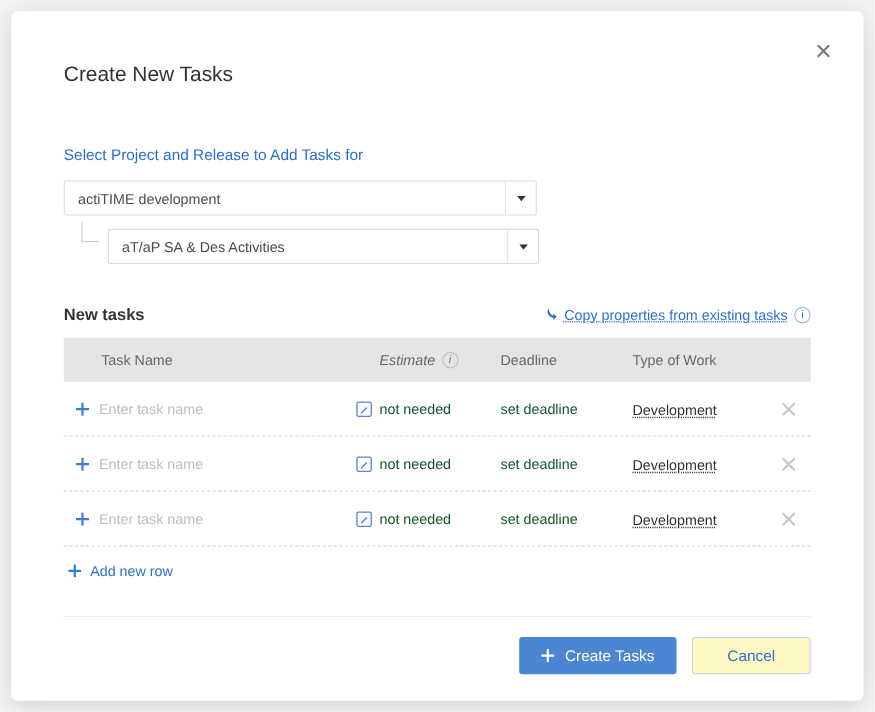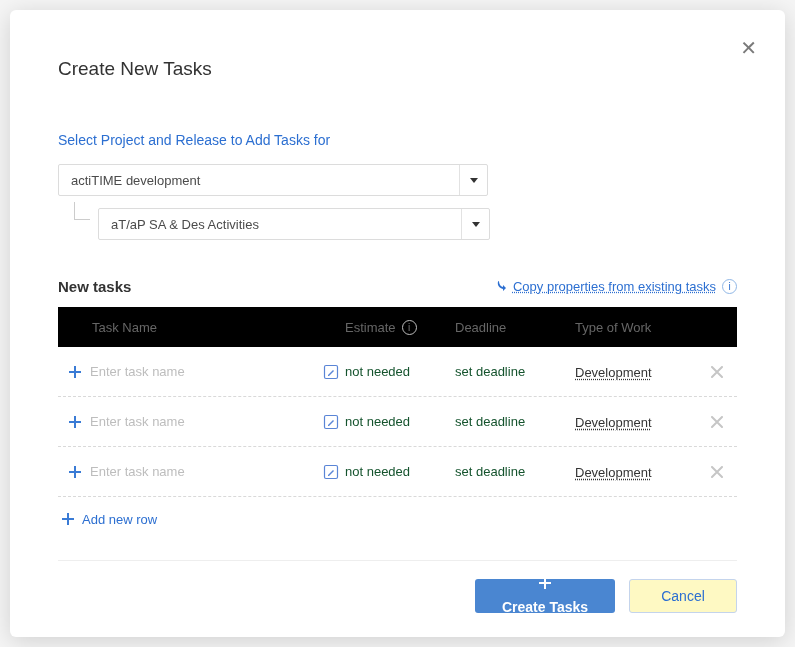--- a/index.html
+++ b/index.html
@@ -122,28 +122,28 @@
     color: #2c6fd1;
   }
   .info-circle.gray {
     border-color: #bdbdbd;
     color: #7a7a7a;
   }
   .table-head {
     display: grid;
     grid-template-columns: 26px 1fr 110px 120px 130px 24px;
     align-items: center;
-    background: #000000;
+    background: #e5e5e5;
     height: 40px;
     padding: 0 8px 0 4px;
     color: #666;
     font-size: 13px;
   }
   .th-name { padding-left: 4px; }
-  .th-est { display:flex; align-items:center; gap:6px; }
+  .th-est { display:flex; align-items:center; gap:6px;font-style:italic; }
   .task-row {
     display: grid;
     grid-template-columns: 26px 1fr 110px 120px 130px 24px;
     align-items: center;
     height: 50px;
     padding: 0 8px 0 4px;
     border-bottom: 1px dashed #d9d9d9;
   }
   .plus-cell {
     display:flex; align-items:center; justify-content:center;
@@ -204,23 +204,22 @@
     font-size: 14px;
     display:flex; align-items:center; justify-content:center;
     gap:10px;
     cursor:pointer;
     padding: 0 20px;
   }
   .btn.primary {
     background: #4a86d1;
     color: #fff;
     border: none;
-    font-weight: 700;
+    font-weight: 400;
     min-width: 140px;
-    flex-direction: column;
   }
   .btn.secondary {
     background: #fef9c3;
     color: #2c6fd1;
     border: 1px solid #c4d4ec;
     min-width: 108px;
   }
   svg { display:block; }
 </style>
 </head>

